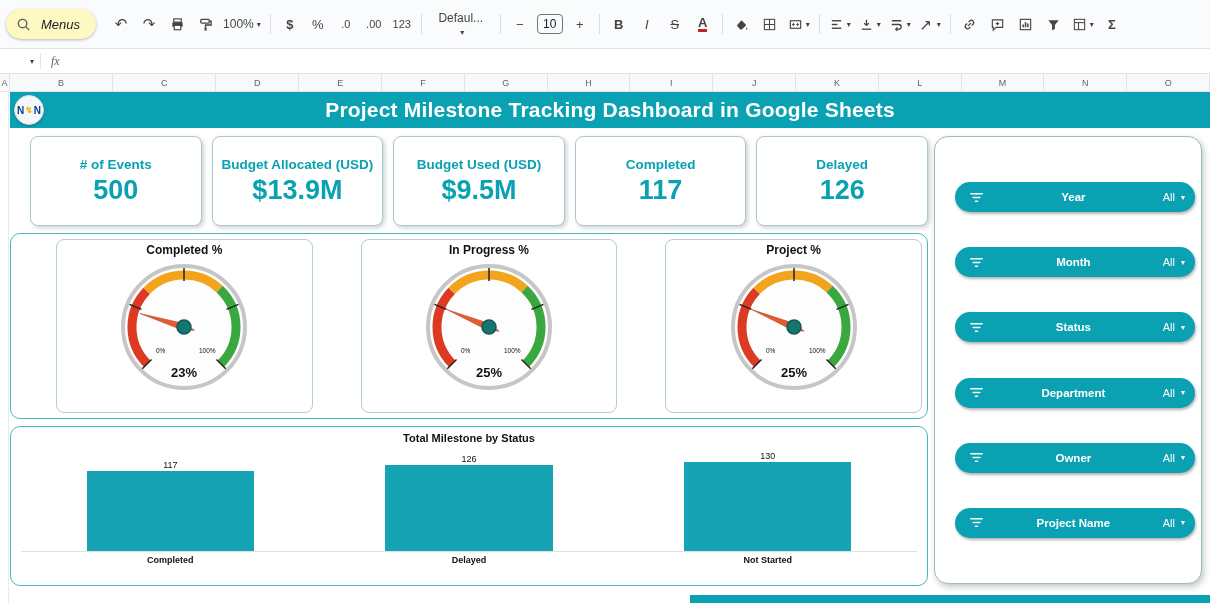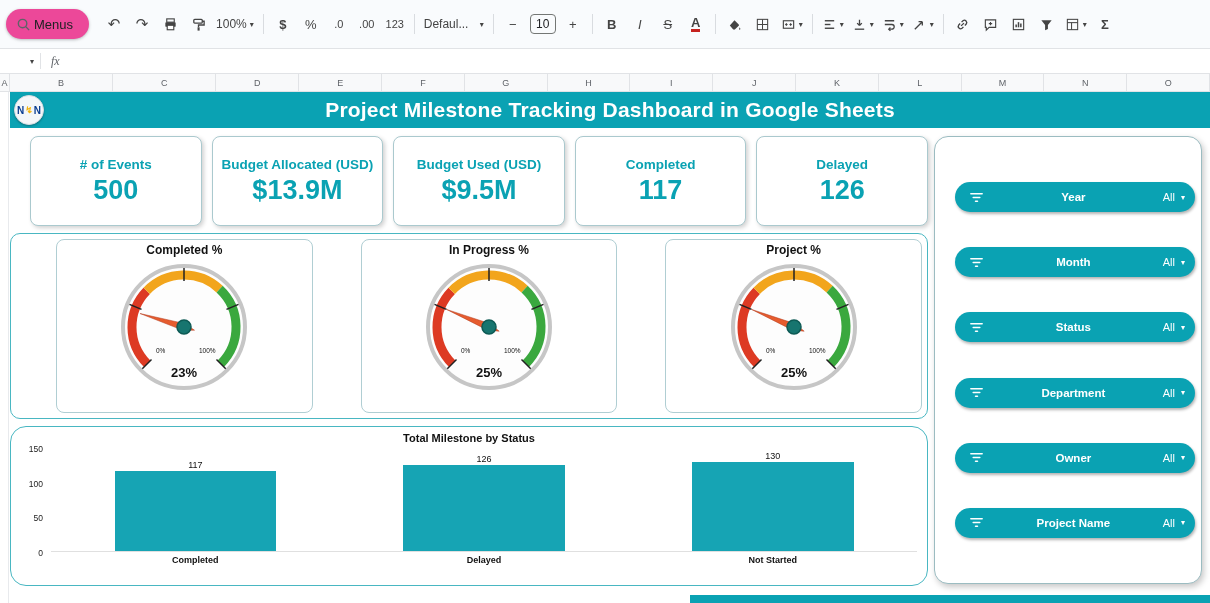--- a/index.html
+++ b/index.html
@@ -2,37 +2,37 @@
 <html style="--accent: #0aa2b3; --red: #c5221f;"><head>
 <meta charset="utf-8">
 <style>
   * { box-sizing: border-box; margin: 0; padding: 0; }
   html,body { width:1210px; height:603px; overflow:hidden; background:#fff;
     font-family:"Liberation Sans", sans-serif; color:#202124; }
 
   
   .toolbar { height:48px; background:#f9fbfd; display:flex; align-items:center;
     padding:0 6px; gap:2px; }
-  .menus-pill { display:flex; align-items:center; gap:3px; background:#ec4899;
+  .menus-pill { display:flex; align-items:center; gap:10px; background:#fef9c3;
     border-radius:16px; height:30px; padding:0 16px 0 10px; margin-right:10px;
-    box-shadow:0 1px 3px rgba(60,64,67,.35); font-size:13px; cursor:pointer; }
+    box-shadow:0 1px 3px rgba(60,64,67,.35); font-size:13px; cursor:pointer;font-style:italic; }
   .tbtn { min-width:26px; height:26px; display:inline-flex; align-items:center;
     justify-content:center; border-radius:4px; color:#444; font-size:13px;
     cursor:pointer; padding:0 3px; }
   .glyph { font-size:15px; }
   .caret { font-size:8px; margin-left:3px; color:#444; }
   .tdiv { width:1px; height:20px; background:#d9dce0; margin:0 4px; }
   .icon16 svg { width:15px; height:15px; display:block; }
   .small-txt { font-size:11px; }
   .size-box { width:26px; height:20px; border:1px solid #747775; border-radius:4px;
     display:inline-flex; align-items:center; justify-content:center; font-size:12px;
     margin:0 2px; cursor:text; }
   .b { font-weight:bold; } .i { font-style:italic; } .s { text-decoration:line-through; }
   .A-u { font-weight:bold; border-bottom:3px solid var(--red,#c5221f); line-height:13px; }
-  .font-select { width:66px; justify-content:space-between; font-size:12px; }
+  .font-select { width:66px; justify-content:space-between; font-size:12px;flex-direction:column; }
   .zoom-sel { font-size:12px; }
 
   
   .formula-bar { height:26px; border-top:1px solid #e1e3e6; border-bottom:1px solid #e1e3e6;
     background:#fff; display:flex; align-items:center; }
   .name-box { width:40px; height:100%; display:flex; align-items:center;
     justify-content:flex-end; padding-right:6px; cursor:pointer; }
   .fdiv { width:1px; height:16px; background:#e1e3e6; margin-right:10px; }
   .fx { font-style:italic; color:#5f6368; font-size:12px; font-family:"Liberation Serif",serif;
     margin-right:12px; }
@@ -71,21 +71,21 @@
   .kpi-value { color:var(--accent,#0aa2b3); font-weight:bold; font-size:27px; }
 
   
   .gauge-row { border:1.5px solid #49b7c2; border-radius:10px; padding:5px;
     display:flex; gap:8px; height:186px; }
   .gauge-card { flex:1; border:1px solid #b0ced3; border-radius:8px; background:#fff;
     display:flex; flex-direction:column; align-items:center; padding-top:3px;margin-left:40px; }
   .gauge-title { font-weight:bold; font-size:12px; color:#111; height:16px; }
 
   
-  .bar-card { border:1.5px solid #49b7c2; border-radius:16px; background:#fff;
+  .bar-card { border:1.5px solid #49b7c2; border-radius:10px; background:#fff;
     height:160px; padding:5px 10px; }
   .bc-title { text-align:center; font-weight:bold; font-size:11px; color:#111; }
   .bc-body { display:flex; align-items:flex-start; margin-top:4px; height:124px; }
   .bc-yaxis { width:30px; height:120px; position:relative; font-size:8.5px; color:#222; }
   .bc-yaxis span { position:absolute; right:8px; }
   .bc-plot { flex:1; height:120px; display:flex; position:relative; }
   .bc-baseline { position:absolute; left:0; right:0; bottom:16px; height:1px; background:#e0e0e0; }
   .bc-slot { flex:1; display:flex; flex-direction:column; align-items:center;
     justify-content:flex-end; height:120px; }
   .bc-val { font-size:9px; color:#111; margin-bottom:1px; }
@@ -392,26 +392,20 @@
                 <path d="M 32.5 50.4 L 76.3 64.8 L 85.2 72.2 L 73.7 71.2 Z" fill="#e65c2e" stroke="#b03a1e" stroke-width="0.5"></path>
                 <circle cx="75" cy="68" r="7" fill="#17756f" stroke="#0d5a54" stroke-width="1.5"></circle>
                 <text x="75" y="118" font-size="13" font-weight="bold" text-anchor="middle" fill="#111">25%</text>
               </svg></div>
         </div>
       </div>
 
       <div class="bar-card">
         <div class="bc-title">Total Milestone by Status</div>
         <div class="bc-body">
-          <div class="bc-yaxis" id="bc-yaxis">
-              <span style="top: -4px;">150</span>
-              <span style="top: 30.6667px;">100</span>
-              <span style="top: 65.3333px;">50</span>
-              <span style="top: 100px;">0</span>
-            </div>
           <div class="bc-plot" id="bc-plot">
             <div class="bc-baseline"></div>
           <div class="bc-slot">
                 <div class="bc-val">117</div>
                 <div class="bc-bar" style="height: 81.12px; background: rgb(22, 164, 180);"></div>
                 <div class="bc-cat">Completed</div>
               </div>
               <div class="bc-slot">
                 <div class="bc-val">126</div>
                 <div class="bc-bar" style="height: 87.36px; background: rgb(22, 164, 180);"></div>

